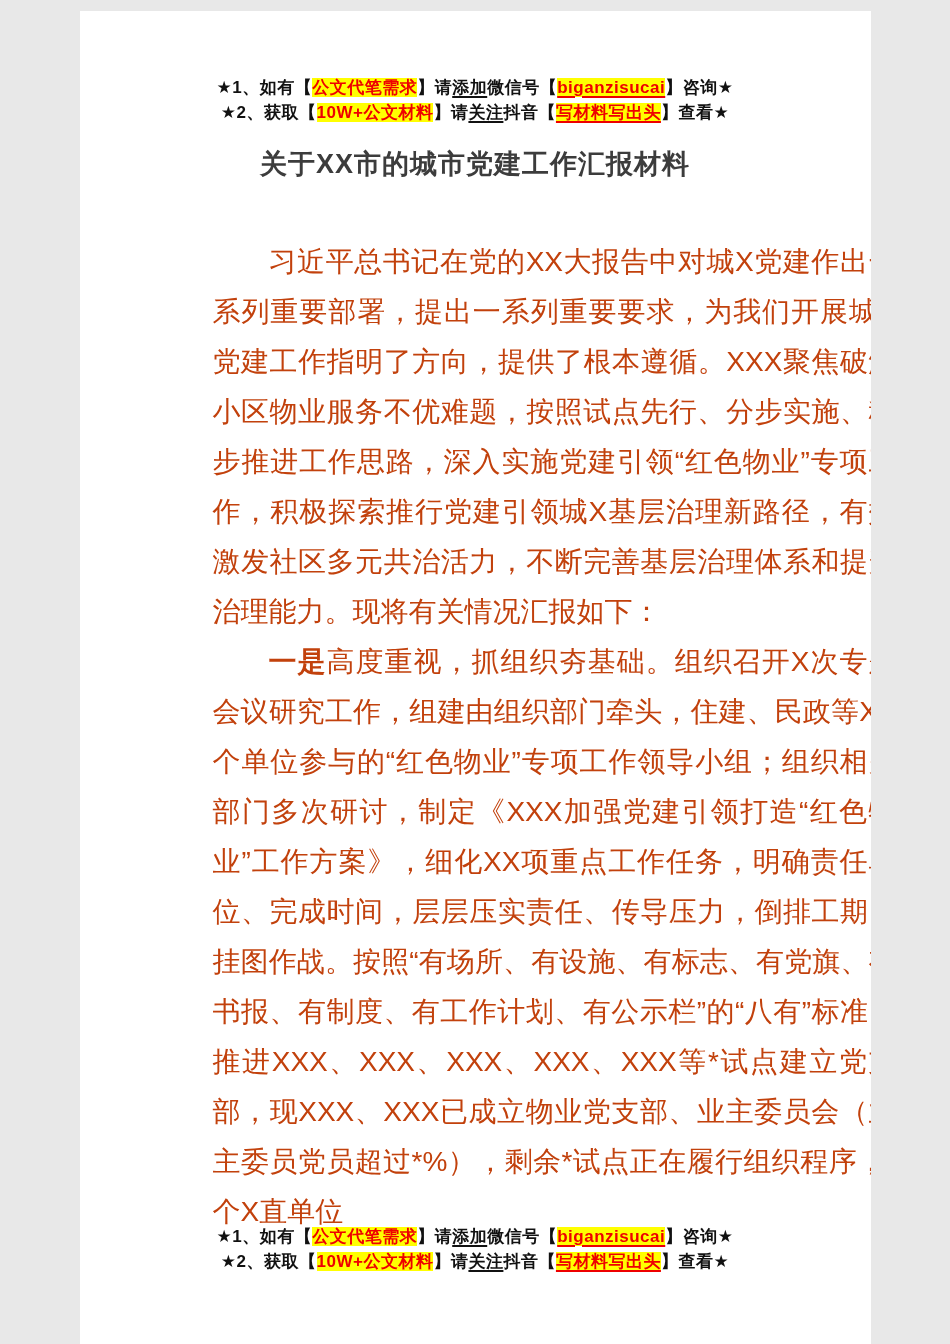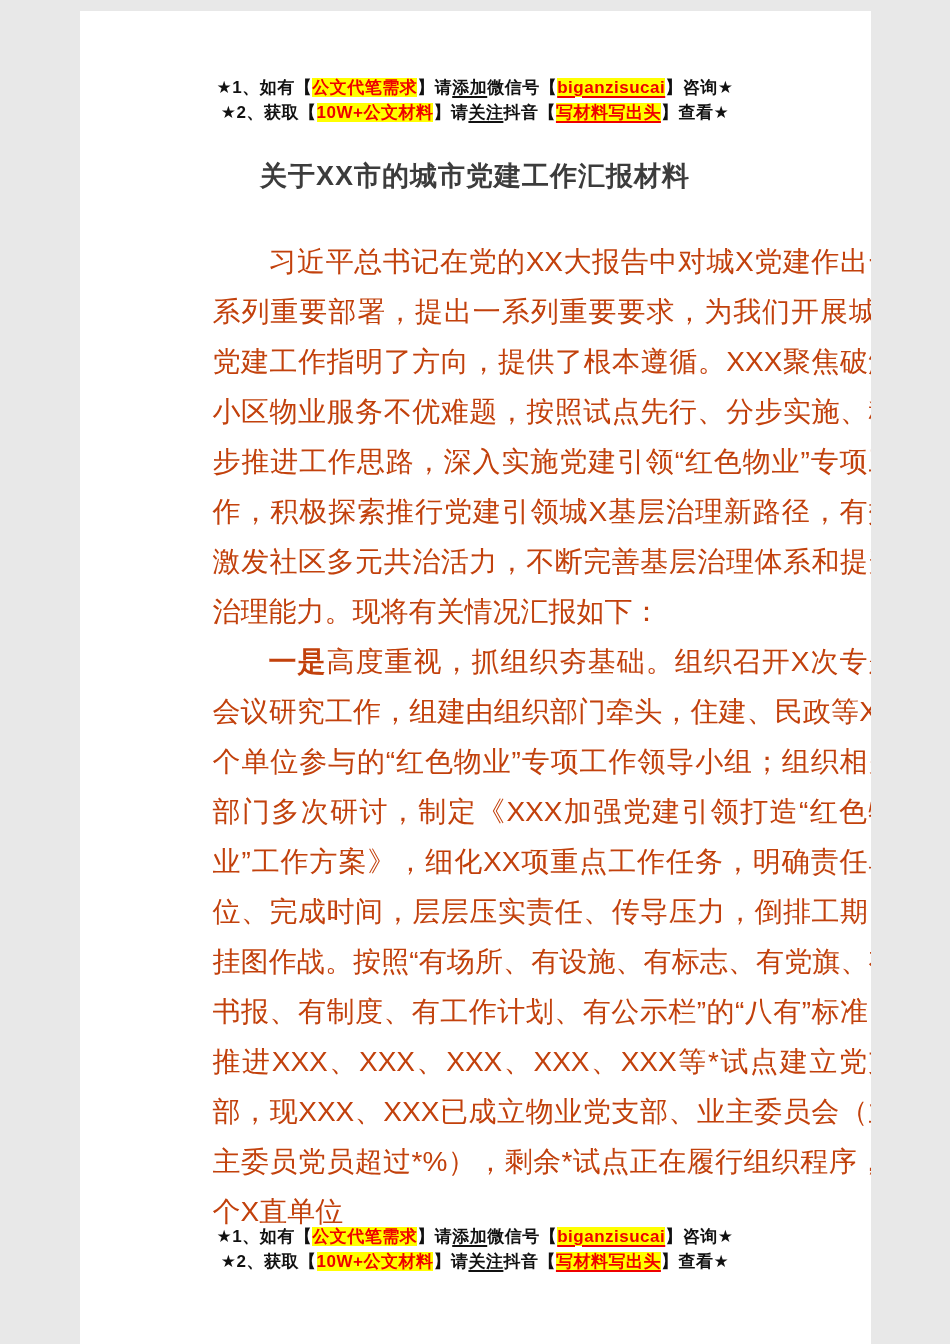--- a/index.html
+++ b/index.html
@@ -39,21 +39,21 @@
   }
   .ul-red {
     text-decoration: underline;
     text-decoration-thickness: 2px;
     text-underline-offset: 3px;
     text-decoration-color: #ee0000;
   }
   
   .doc-title {
     position: absolute;
-    top: 146px;
+    top: 134px;
     left: 0;
     right: 0;
     margin: 0;
     text-align: center;
     font-size: 27px;
     line-height: 38px;
     font-weight: bold;
     color: #3c3c3c;
     letter-spacing: 1px;
   }

